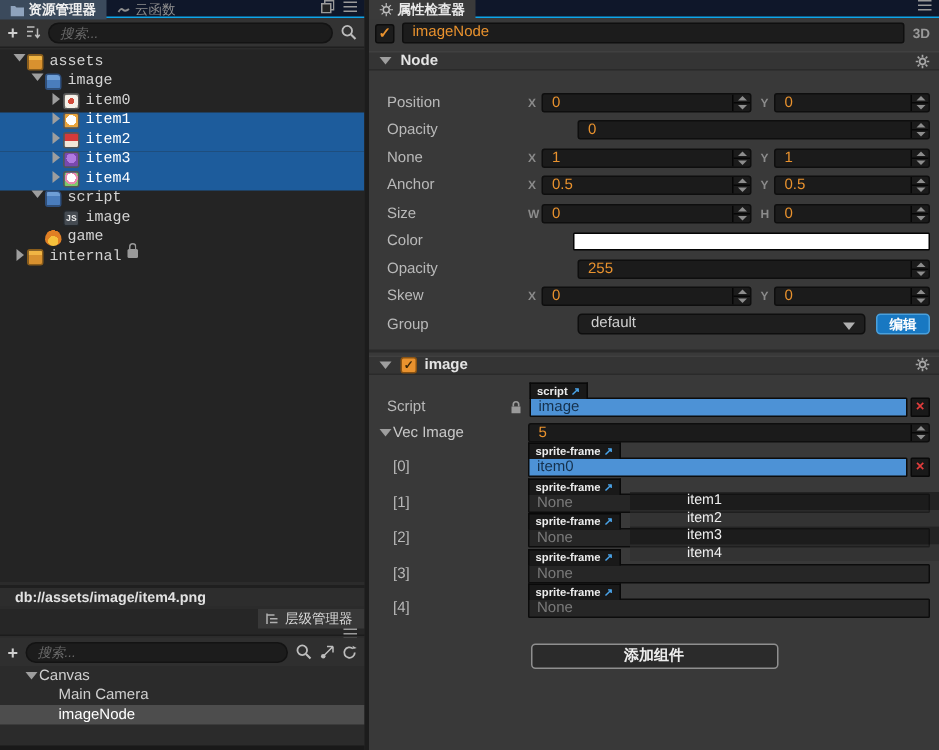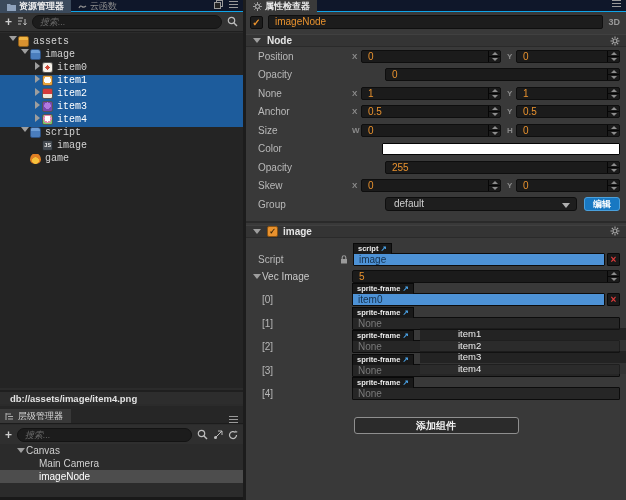--- a/index.html
+++ b/index.html
@@ -45,21 +45,21 @@
   .thumb2 { background:linear-gradient(#d43a3a 0 55%, #f2e6d8 55%); border:1px solid #555; }
   .thumb3 { background:radial-gradient(circle at 50% 40%, #b07ae0 0 45%, #7a48ad 46%); border:1px solid #555; }
   .thumb4 { background:radial-gradient(circle at 50% 40%, #ffffff 0 42%, #e88ab0 43% 62%, #7ec96a 63%); border:1px solid #555; }
 
   .lock-icon { display:inline-block; width:7px; height:6px; background:#9a9a9a; border-radius:1px; margin-left:4px; position:relative; }
   .lock-icon::before { content:""; position:absolute; left:1px; top:-4px; width:3px; height:4px; border:1px solid #9a9a9a; border-bottom:none; border-radius:3px 3px 0 0; }
 
   .statusbar { position:absolute; left:0; top:390px; width:243px; height:14px; background:#2d2d2d; border-top:2px solid #1f1f1f;
     color:#e2e2e2; font-size:9.5px; font-weight:bold; line-height:13px; padding-left:10px; }
 
-  .hier-tabbar { position:absolute; left:0; top:406px; width:243px; height:18px; background:#262626; display:flex; align-items:flex-end; border-bottom:1px solid #1c1c1c; }
+  .hier-tabbar { position:absolute; left:0; top:406px; width:243px; height:18px; background:#262626; display:flex; align-items:flex-end; border-bottom:1px solid #1c1c1c;flex-direction:column; }
   .hier-tab { height:14px; display:flex; align-items:center; gap:4px; background:#383838; color:#dadada; font-size:9px; padding:0 8px 0 5px; }
   .hier-toolbar { position:absolute; left:0; top:425px; width:243px; height:19px; background:#2f2f2f; display:flex; align-items:center; gap:5px; padding:0 5px; }
   .hier-tree { position:absolute; left:0; top:444px; width:243px; height:42px; background:#2b2b2b; }
   .hrow { display:flex; align-items:center; height:13px; color:#cfcfcf; font-size:10px; }
   .hrow.hsel { background:#4d4d4d; color:#fff; }
   .bottom-strip { position:absolute; left:0; top:486px; width:243px; height:14px; background:#2b2b2b; border-bottom:3px solid #191919; }
 
   
   .right-col { position:absolute; left:246px; top:0; width:380px; height:500px; background:#393939; }
   .insp-namerow { display:flex; align-items:center; margin:3px 6px 0 4px; height:14px; gap:5px; }
@@ -69,21 +69,21 @@
     color:#e9922e; font-size:10px; line-height:12px; padding:0 6px; }
   .mode-3d { color:#9a9a9a; font-size:9px; font-weight:bold; }
 
   .section-head { display:flex; align-items:center; height:13px; margin-top:5px; background:#343434;
     border-top:1px solid #404040; border-bottom:1px solid #2a2a2a; padding:0 6px; gap:5px; color:#e4e4e4; font-weight:bold; font-size:10px; }
   .section-head .gear { margin-left:auto; }
   .gear { width:10px; height:10px; color:#a8a8a8; }
   .chk-orange { width:11px; height:11px; background:#e9922e; border:1px solid #8a5312; border-radius:2px;
     color:#3a2508; font-size:8px; font-weight:bold; display:flex; align-items:center; justify-content:center; flex:none; }
 
-  .props { }
+  .props { margin-top:12px; }
   .prop-row { display:flex; align-items:center; height:18.5px; padding:0 6px 0 12px; }
   .plabel { width:94px; color:#b9b9b9; flex:none; font-size:10px; }
   .controls { flex:1; display:flex; align-items:center; min-width:0; }
   .axis { width:9px; color:#8b8b8b; font-size:8px; flex:none; font-weight:bold; }
   .numfield { position:relative; height:13px; background:#1b1b1b; border:1px solid #0e0e0e; border-radius:2px;
     color:#e9922e; font-size:10px; line-height:11px; padding:0 16px 0 6px; overflow:hidden; }
   .nf-x { width:140px; margin-right:6px; } .nf-y { flex:1; }
   .nf-full { flex:1; margin-left:33px; }
   .spin { position:absolute; right:0; top:0; bottom:0; width:12px; border-left:1px solid #060606; display:flex; flex-direction:column; }
   .spin i { flex:1; display:flex; align-items:center; justify-content:center; }
@@ -226,20 +226,26 @@
       <div class="trow lvl2">
         <span class="caret"></span>
         <span class="ticon icon-js">JS</span>
         <span>image</span>
       </div>
       <div class="trow lvl1">
         <span class="caret"></span>
         <span class="ticon icon-flame"></span>
         <span>game</span>
       </div>
+      <div class="trow lvl0">
+        <span class="caret closed"></span>
+        <span class="ticon icon-package"></span>
+        <span>internal</span>
+        <span class="lock-icon"></span>
+      </div>
     </div>
 
     <div class="statusbar">
       <span>db://assets/image/item4.png</span>
     </div>
 
     <div class="hier-tabbar">
       <div class="hier-tab">
         <span>
           <svg width="9" height="9" viewBox="0 0 9 9">

